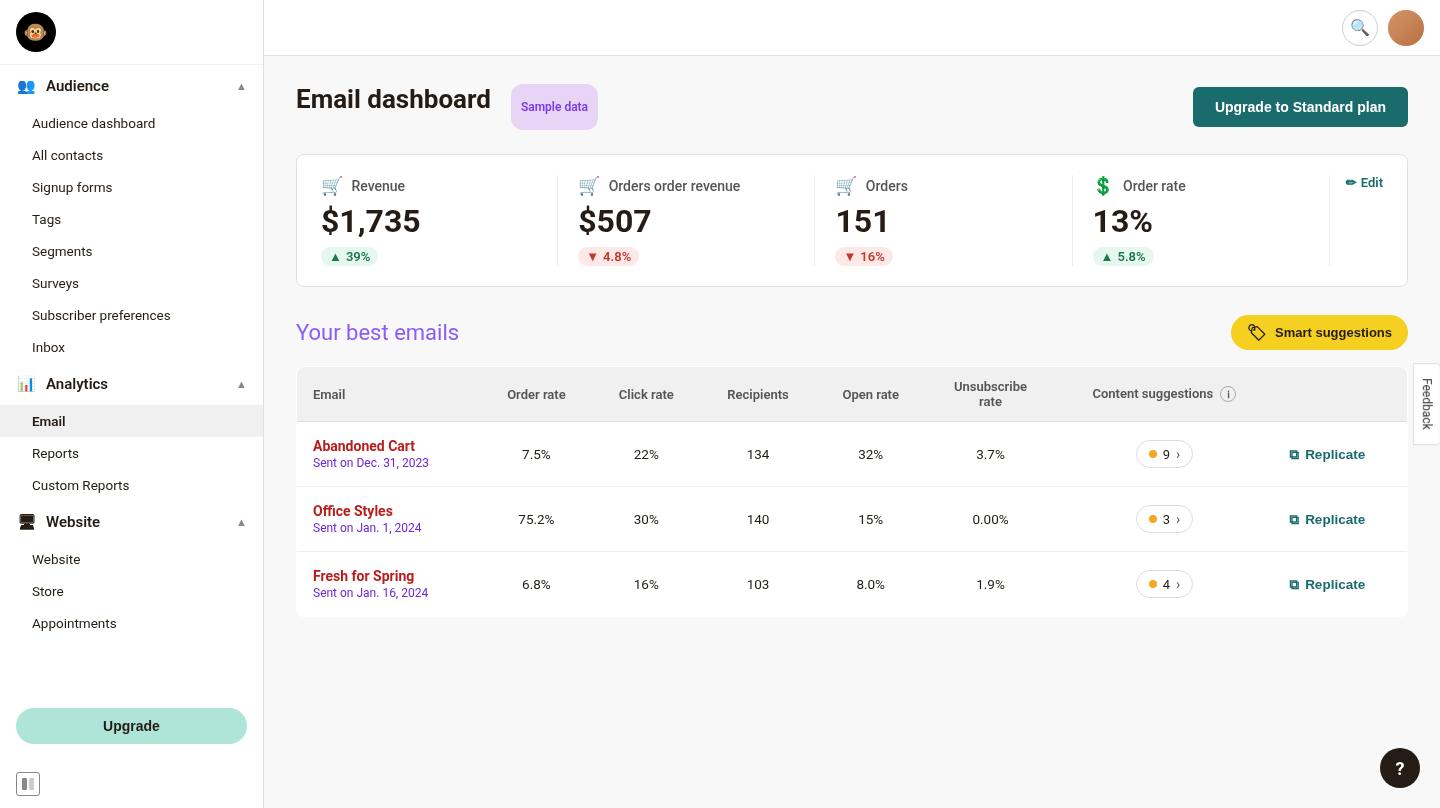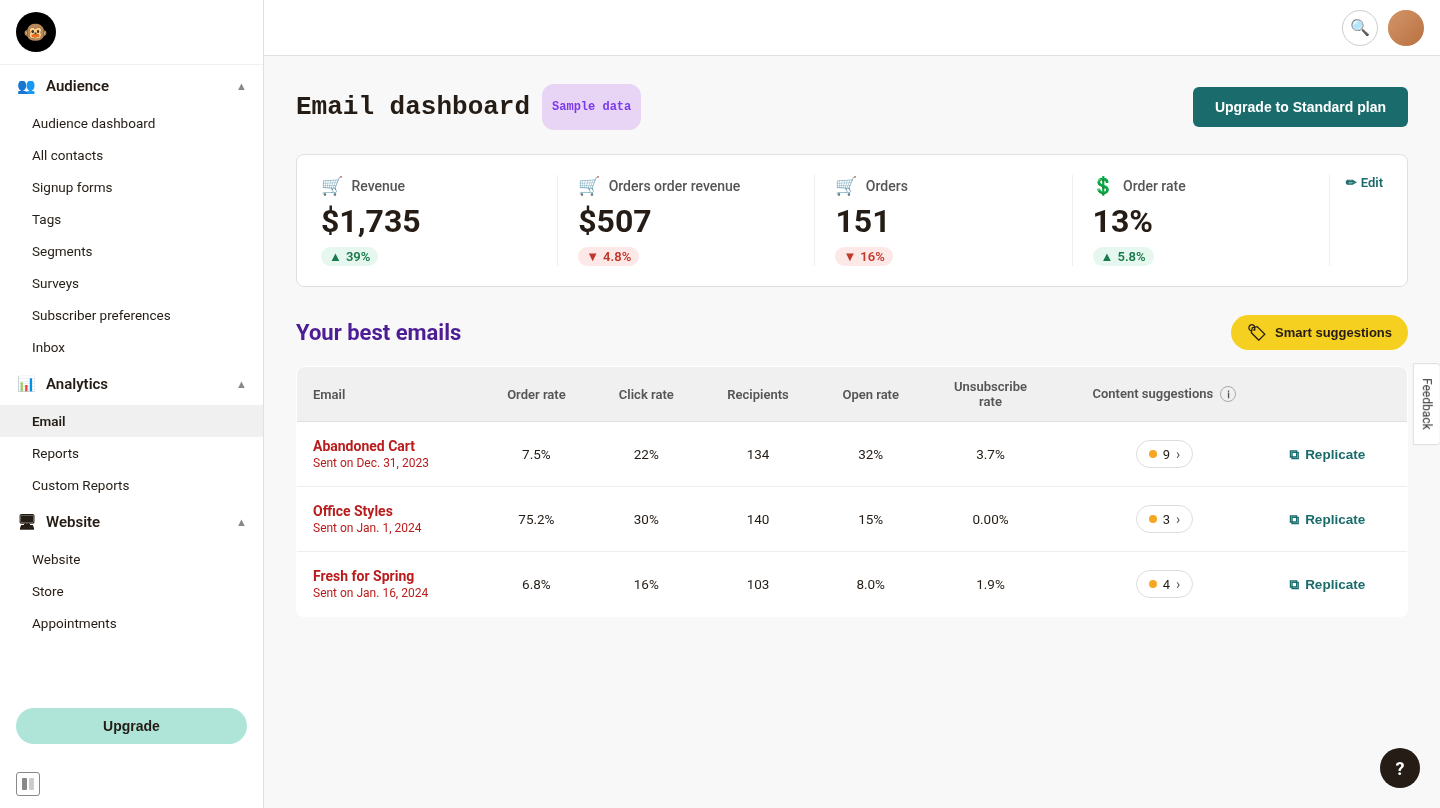--- a/index.html
+++ b/index.html
@@ -136,23 +136,22 @@
       padding: 28px 32px;
     }
     .page-header {
       display: flex;
       align-items: center;
       justify-content: space-between;
       margin-bottom: 24px;
     }
     .page-header-left {
       display: flex;
-      align-items: center;
-      gap: 12px;
-      font-family: Liberation Mono, monospace;
+      align-items: flex-start;
+      gap: 20px;
     }
     .page-title {
       font-size: 26px;
       font-weight: 700;
       color: #241c15;
     }
     .sample-badge {
       background: #e8d5f5;
       color: #7c3aed;
       font-size: 12px;
@@ -238,22 +237,22 @@
 
     
     .section-header {
       display: flex;
       align-items: center;
       justify-content: space-between;
       margin-bottom: 16px;
     }
     .section-title {
       font-size: 22px;
-      font-weight: 700;
-      color: #4c1d95;
+      font-weight: 400;
+      color: #8b5cf6;
     }
     .smart-suggestions-btn {
       background: #f5d020;
       color: #241c15;
       border: none;
       border-radius: 20px;
       padding: 8px 16px;
       font-size: 13px;
       font-weight: 600;
       cursor: pointer;
@@ -287,21 +286,21 @@
     .emails-table td {
       padding: 16px;
       font-size: 13.5px;
       color: #241c15;
       border-bottom: 1px solid #eee;
       vertical-align: middle;
     }
     .emails-table td.center { text-align: center; }
     .emails-table tr:last-child td { border-bottom: none; }
     .email-name { font-weight: 700; font-size: 14px; color: #b91c1c; }
-    .email-date { font-size: 12px; color: #b91c1c; margin-top: 2px; }
+    .email-date { font-size: 12px; color: #6d28d9; margin-top: 2px; }
 
     .suggestions-pill {
       display: inline-flex;
       align-items: center;
       gap: 6px;
       border: 1px solid #ddd;
       border-radius: 20px;
       padding: 5px 12px;
       font-size: 13px;
       color: #241c15;

